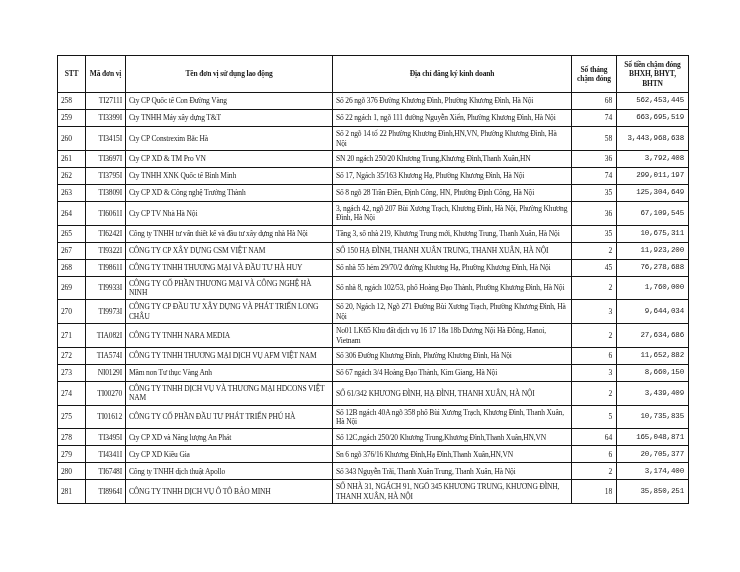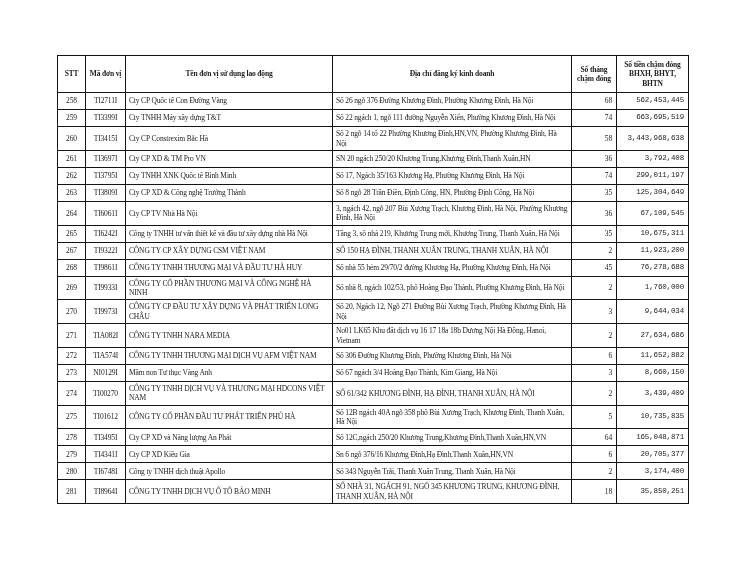--- a/index.html
+++ b/index.html
@@ -40,22 +40,22 @@
     vertical-align: middle;
     overflow: hidden;
   }
   .debt-table th {
     font-weight: bold;
     text-align: center;
     padding: 4px 2px;
     height: 22px;
   }
   .debt-table td { height: 12px; }
-  td.col-stt    { text-align: center; }
-  td.col-code   { text-align: center; margin-top: 24px; }
+  td.col-stt    { text-align: left; }
+  td.col-code   { text-align: right; margin-top: 24px; }
   td.col-name   { text-align: left; }
   td.col-addr   { text-align: left; }
   td.col-months { text-align: right; padding-right: 4px; margin-top: 29px; }
   td.col-amount { text-align: right; padding-right: 4px; font-family: Liberation Mono, monospace; }
 </style>
 </head>
 <body>
 
 <div class="page">
   <table class="debt-table">

